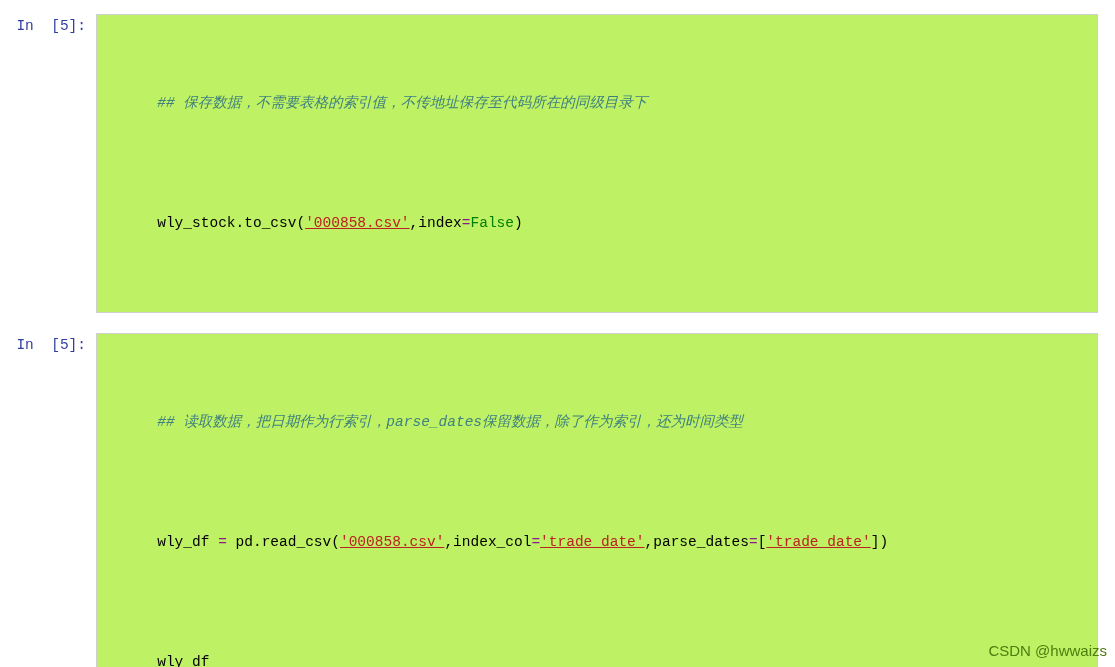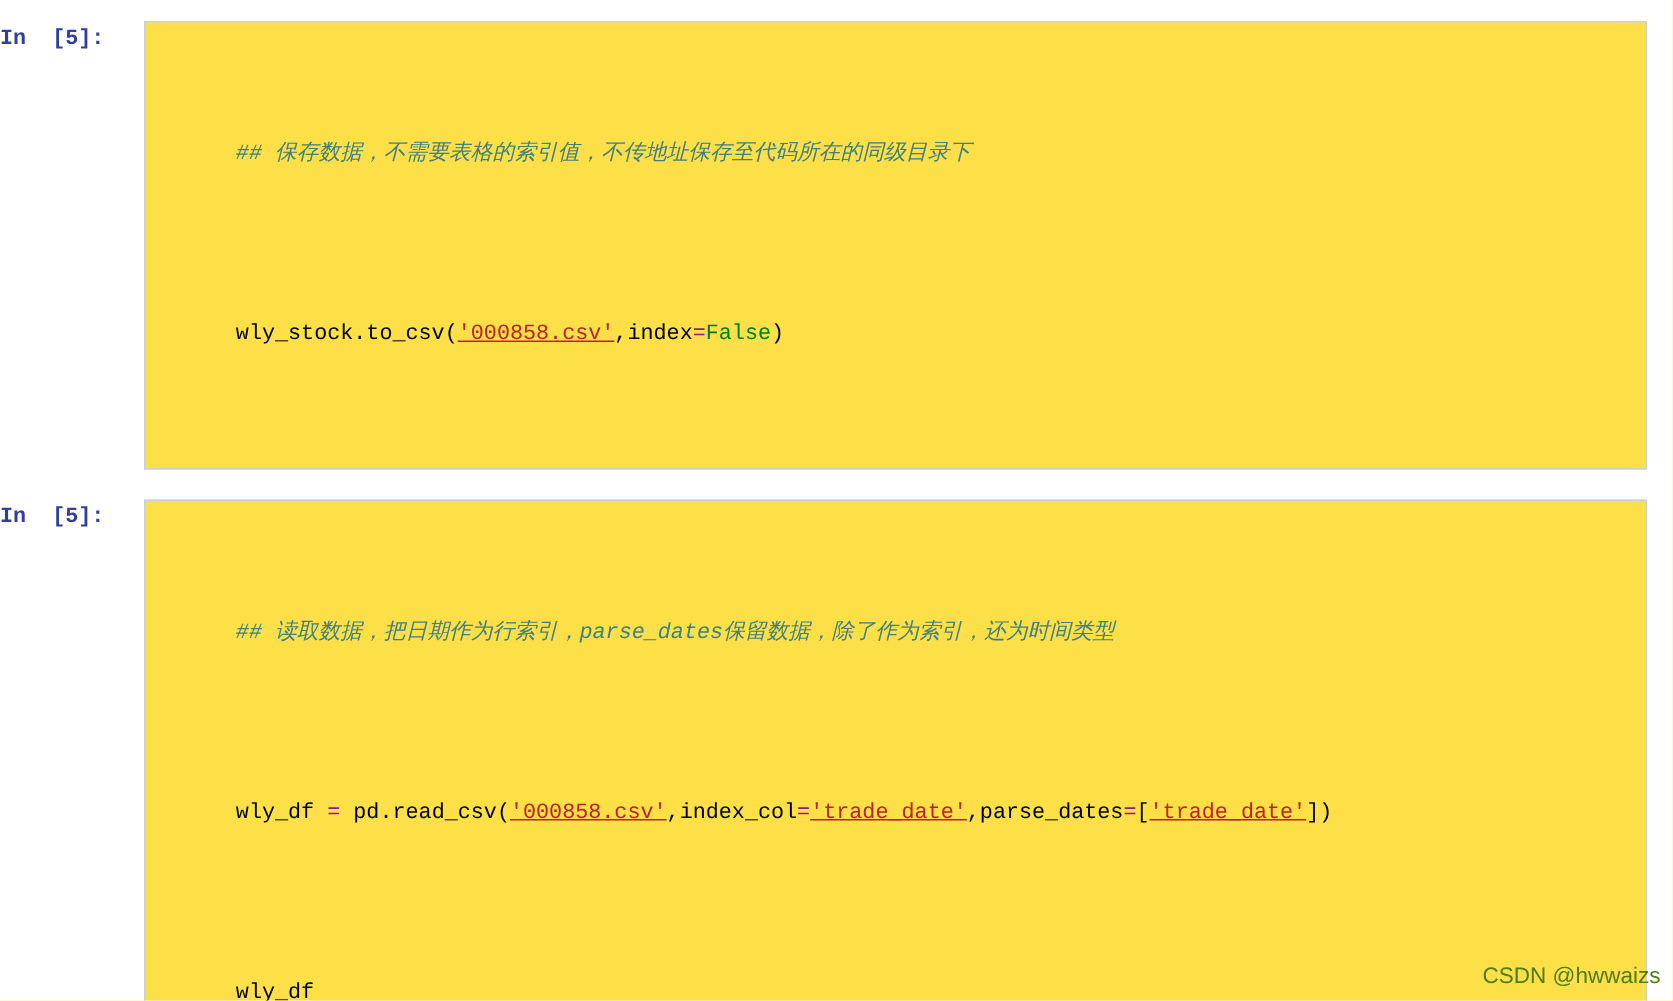--- a/index.html
+++ b/index.html
@@ -19,34 +19,34 @@
   
   .cell-row {
     display: flex;
     align-items: flex-start;
     width: 100%;
   }
 
   .prompt {
     width: 96px;
     min-width: 96px;
+    text-align: right;
     padding-right: 10px;
     box-sizing: border-box;
     font-family: "Liberation Mono", monospace;
     font-size: 14.5px;
     line-height: 24px;
     white-space: pre;
     user-select: none;
-    font-weight: bold;
   }
   .prompt.in  { color: #303f9f; }
 
   
   .code-area {
-    background: #fde047;
+    background: #bef264;
     border: 1px solid #cfcfcf;
     padding: 4px 8px 5px 8px;
     box-sizing: border-box;
     font-family: "Liberation Mono", monospace;
     font-size: 14.5px;
     line-height: 24px;
     white-space: pre;
     color: #000000;
     flex: 0 0 auto;
   }

